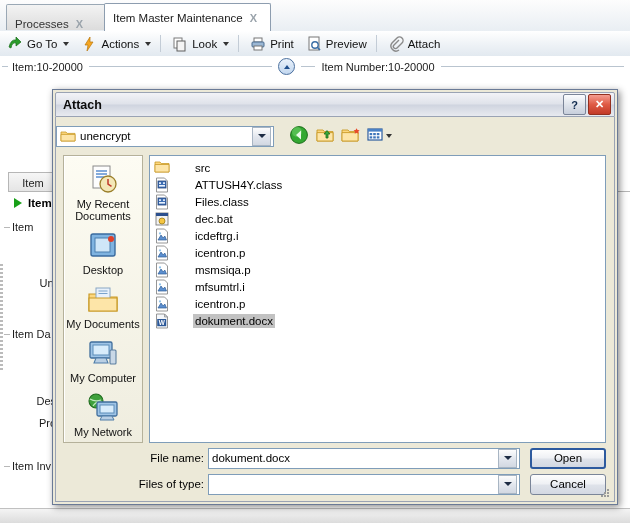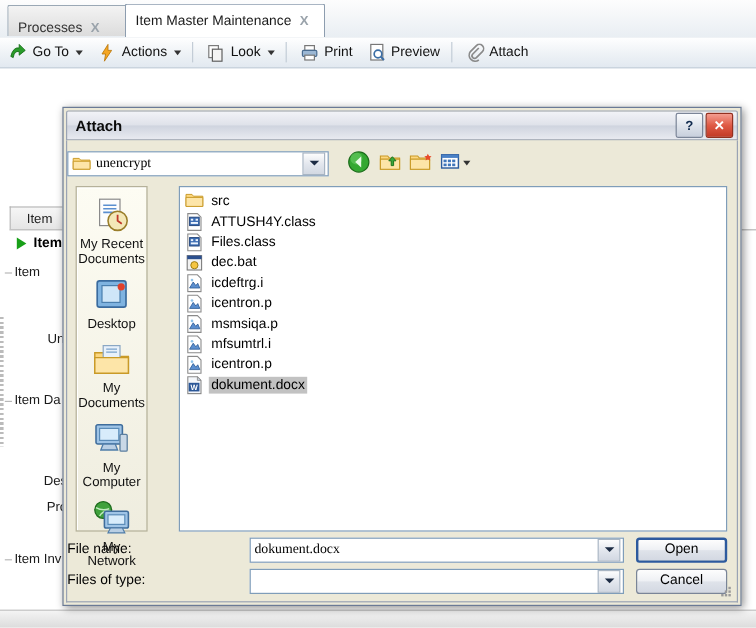--- a/index.html
+++ b/index.html
@@ -66,41 +66,41 @@
   .titlebtn{width:21px;height:19px;margin-left:2px;border:1px solid #7b8598;border-radius:2px;
     display:flex;align-items:center;justify-content:center;font-size:11px;font-weight:bold;color:#102a4e;
     background:linear-gradient(#fbfcfe,#dde2ea 55%,#c8cfdc);}
   .titlebtn.close{background:linear-gradient(#f49d90,#df5a45 50%,#c23a27);border-color:#93301f;color:#fff;}
   .dlg-body{position:absolute;left:2px;right:2px;top:27px;bottom:2px;
     background:#ece9d8;border:1px solid #9aa3b4;border-top:none;box-sizing:border-box;}
   .lookin{position:absolute;left:0;top:6px;width:100%;height:26px;display:flex;align-items:center;}
   .lookin .lbl{width:152px;text-align:right;padding-right:8px;font-size:11.5px;box-sizing:border-box;}
   .combo{height:21px;background:#fff;border:1px solid #7f9db9;display:flex;align-items:center;
     box-sizing:border-box;padding-left:3px;position:relative;}
-  .combo .val{font-size:11.5px;flex:1;white-space:nowrap;overflow:hidden;font-family:Liberation Serif, serif;}
+  .combo .val{font-size:11.5px;flex:1;white-space:nowrap;overflow:hidden;}
   .cbtn{width:17px;height:17px;margin:0 2px 0 0;flex:none;border:1px solid #a8b5c3;
     background:linear-gradient(#fdfdfd,#e3e7ee 50%,#d2d8e2);display:flex;align-items:center;justify-content:center;}
   .cbtn i{width:0;height:0;border-left:4px solid transparent;border-right:4px solid transparent;
     border-top:4px solid #1d2c44;}
   .navbtn{width:23px;height:22px;margin-left:3px;display:flex;align-items:center;justify-content:center;flex:none;}
-  .places{position:absolute;left:7px;top:38px;width:60px;bottom:58px;
+  .places{position:absolute;left:7px;top:38px;width:80px;bottom:58px;
     background:linear-gradient(#fdfcf3,#efeddf);border:1px solid #b5b19a;
     box-shadow:inset 1px 1px 0 #fff;box-sizing:border-box;
     display:flex;flex-direction:column;align-items:flex-start;padding-top:8px;}
   .place{width:100%;display:flex;flex-direction:column;align-items:center;margin-bottom:8px;}
   .place .ic{width:34px;height:32px;margin-bottom:2px;}
   .place .nm{font-size:11px;color:#111;text-align:center;line-height:12px;}
   .filelist{position:absolute;left:93px;right:8px;top:38px;bottom:58px;
     background:#fff;border:1px solid #7f9db9;box-sizing:border-box;overflow:hidden;padding:4px 0 0 4px;}
-  .frow{display:flex;align-items:center;height:16px;margin-bottom:1px;width:max-content;}
+  .frow{display:flex;align-items:center;height:16px;margin-bottom:1px;width:max-content;gap:19px;}
   .frow .ic{width:16px;height:16px;margin-right:4px;flex:none;position:relative;}
   .frow .nm{font-size:11.5px;color:#000;padding:0 2px;line-height:14px;}
   .frow.sel .nm{background:#c2c2c2;color:#000;}
   .bottomrow{position:absolute;left:0;right:8px;display:flex;align-items:center;height:22px;}
-  .bottomrow .lbl{width:152px;text-align:left;padding-right:4px;font-size:11.5px;box-sizing:border-box;}
+  .bottomrow .lbl{width:152px;text-align:right;padding-right:4px;font-size:11.5px;box-sizing:border-box;}
   .dbtn{width:76px;height:21px;margin-left:10px;flex:none;
     background:linear-gradient(#fdfdfd,#eef0f4 48%,#dfe3ea 52%,#d3d8e2);
     border:1px solid #7a8598;border-radius:3px;font-size:11.5px;color:#000;
     display:flex;align-items:center;justify-content:center;box-sizing:border-box;}
   .dbtn.def{border:2px solid #2d5a9e;}
   .grip{position:absolute;right:3px;bottom:2px;width:12px;height:12px;}
   .grip i{position:absolute;width:2px;height:2px;background:#9a9a9a;}
 </style>
 </head>
 <body>
@@ -173,20 +173,31 @@
     <div class="tb-item">
       <span class="tb-ico">
         <svg width="16" height="16" viewBox="0 0 16 16">
             <path d="M11 4 6 9a2 2 0 0 0 3 3l5-5a3.5 3.5 0 0 0-5-5L4 7a5 5 0 0 0 7 7" fill="none" stroke="#8a8a8a" stroke-width="1.4"></path>
           </svg>
       </span>
       <span>Attach</span>
     </div>
   </div>
 
+  <div class="crumbbar">
+    <div class="crumb-line" style="flex:none;width:6px;margin:0 4px 0 2px;"></div>
+    <span class="crumb-txt">Item:10-20000</span>
+    <div class="crumb-line"></div>
+    <div class="crumb-circle">
+        <i></i>
+      </div>
+    <div class="crumb-line" style="flex:none;width:14px;"></div>
+    <span class="crumb-txt">Item Number:10-20000</span>
+    <div class="crumb-line"></div>
+  </div>
 
   <div class="appbody">
     <div class="vdots" style="top:185px;height:110px;"></div>
     <div class="inner-tab">
       <span>Item</span>
     </div>
     <div class="inner-head">
       <span class="play"></span>
       <span>Item</span>
     </div>

